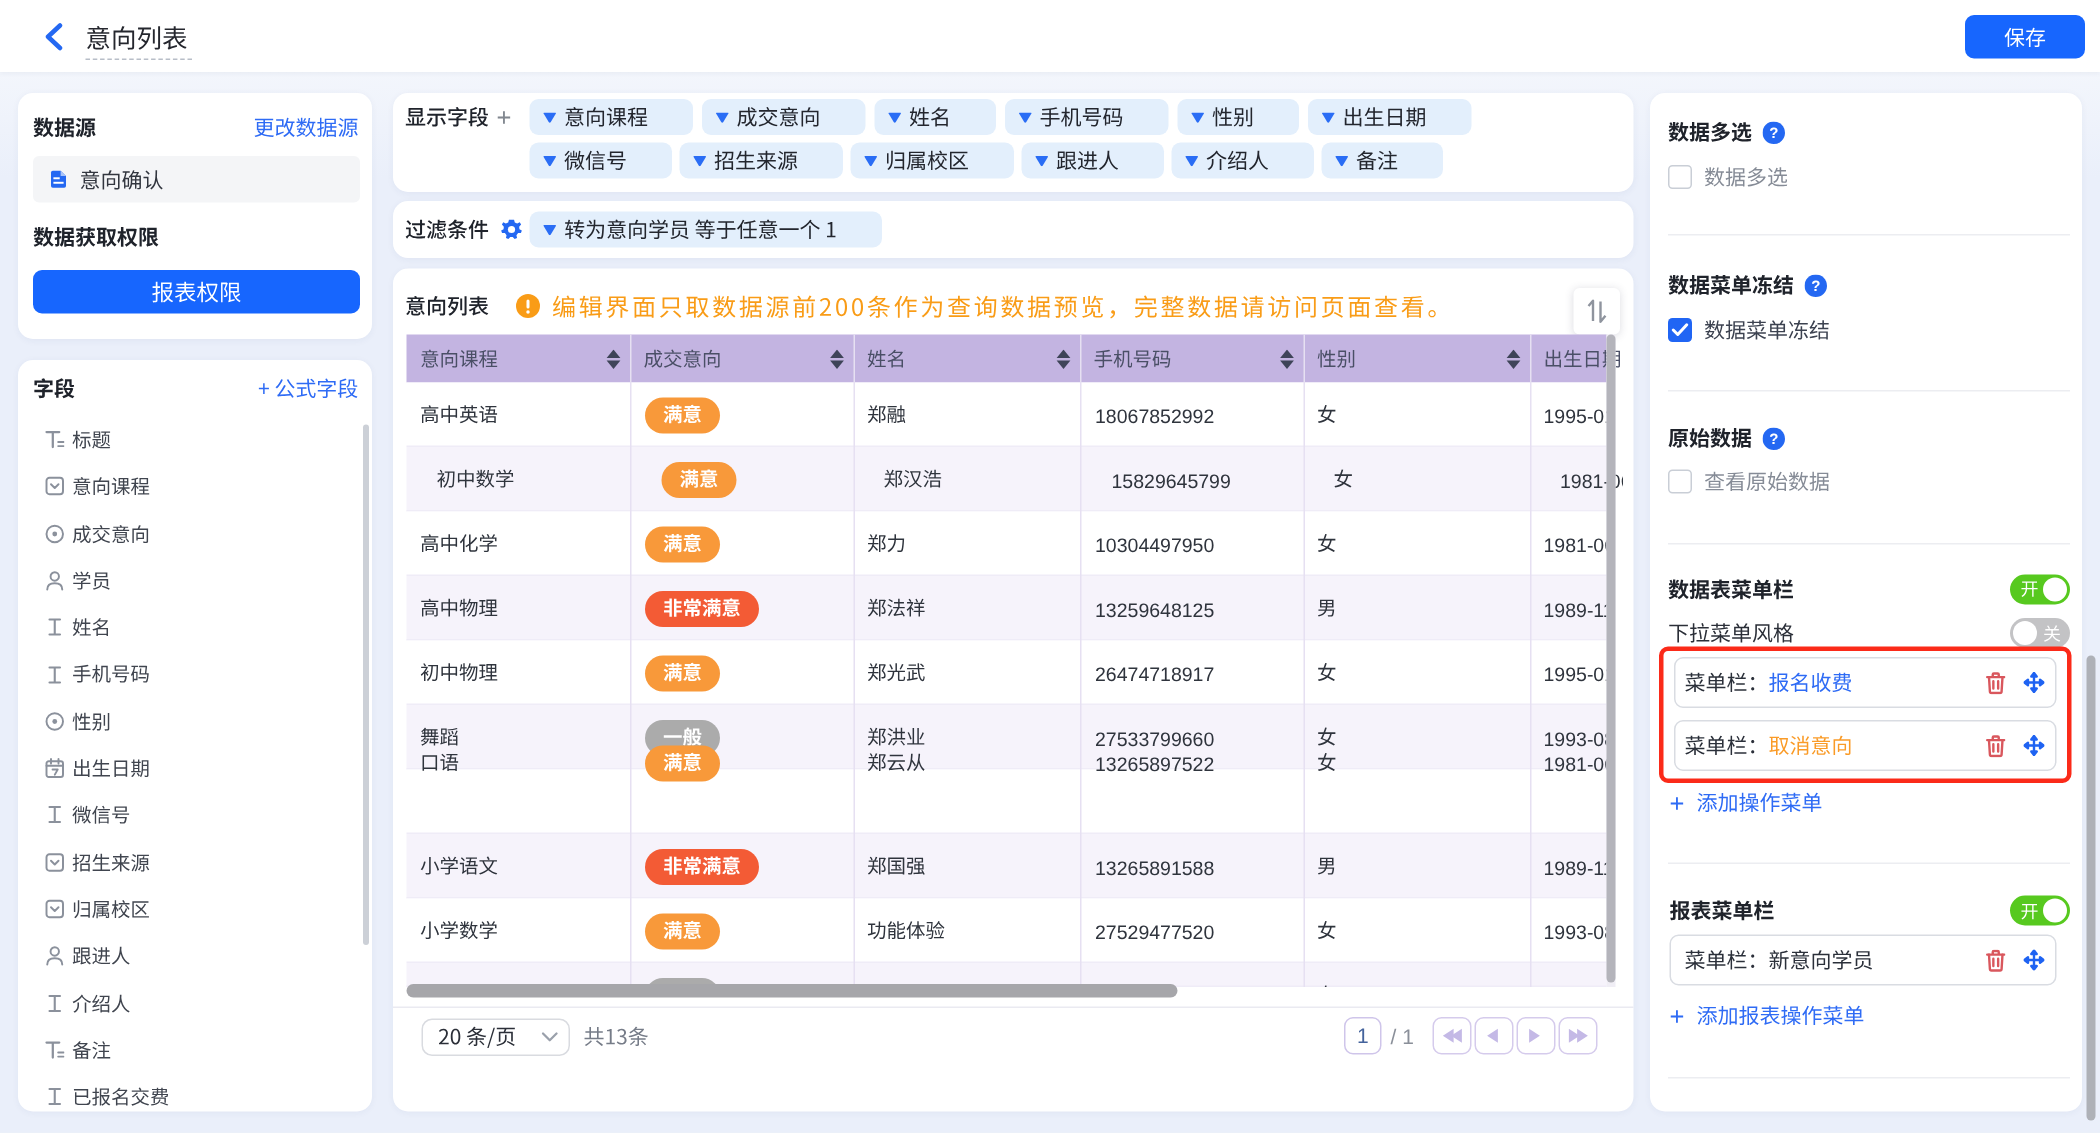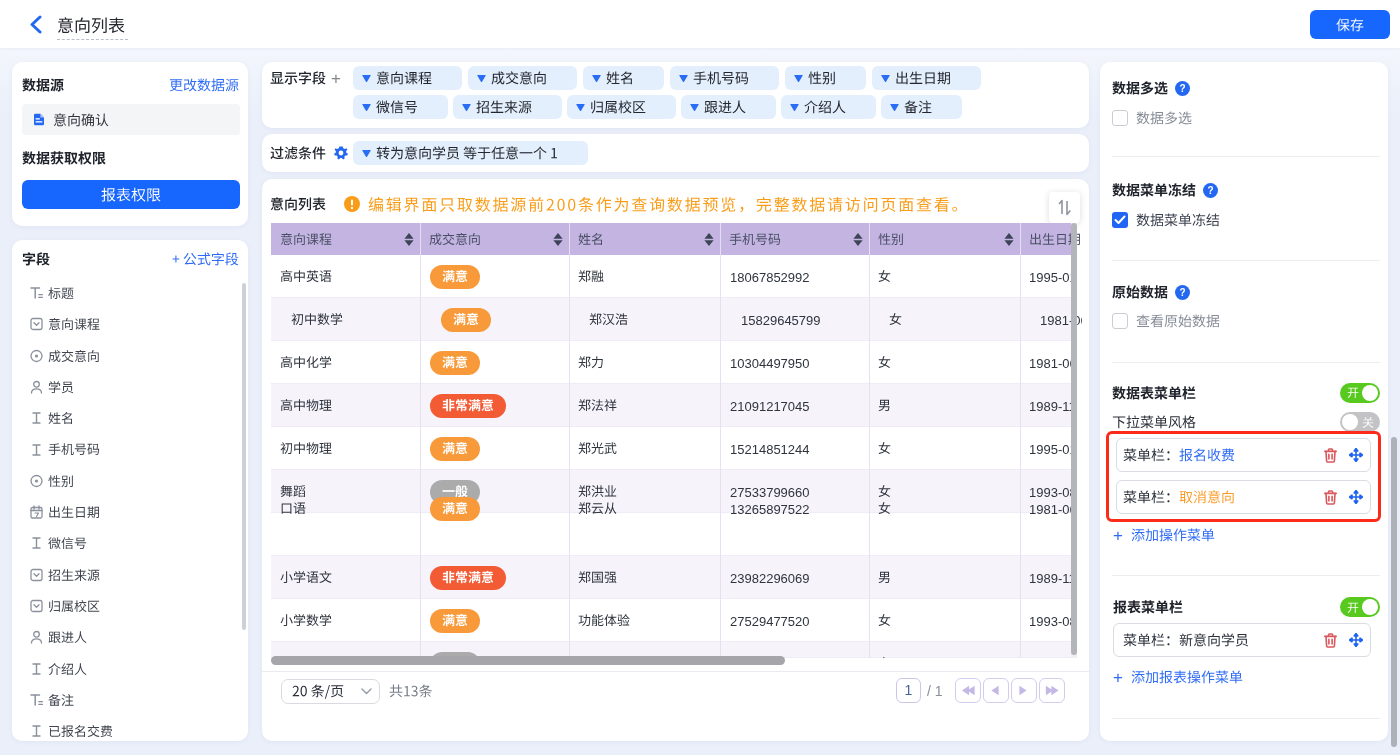--- a/index.html
+++ b/index.html
@@ -865,21 +865,21 @@
           <use href="#q117" x="3000"></use>
         </g>
       </svg></div>
     <div style="position:absolute;left:307.0px;top:11.4px;width:39.0px;height:19.2px"><svg width="39.0" height="19.2" viewBox="0 0 3000 1480">
         <g fill="#2f343d" transform="translate(0,1160) scale(1,-1)">
           <use href="#q118" x="0"></use>
           <use href="#q130" x="1000"></use>
           <use href="#q131" x="2000"></use>
         </g>
       </svg></div>
-    <div style="position:absolute;left:459px;top:14.5px;font:13px 'Liberation Sans',sans-serif;color:#2f343d">21091217045</div>
+    <div style="position:absolute;left:459px;top:14.5px;font:13px 'Liberation Sans',sans-serif;color:#2f343d">13259648125</div>
     <div style="position:absolute;left:607.0px;top:11.4px;width:13.0px;height:19.2px"><svg width="13.0" height="19.2" viewBox="0 0 1000 1480">
         <g fill="#2f343d" transform="translate(0,1160) scale(1,-1)">
           <use href="#q132" x="0"></use>
         </g>
       </svg></div>
     <div style="position:absolute;left:758px;top:14.5px;font:13px 'Liberation Sans',sans-serif;color:#2f343d;white-space:nowrap">1989-11-02</div>
   </div>
 <div style="position:absolute;left:271px;top:427px;width:800px;height:43px;background:#fff;border-bottom:1px solid #efecf7;box-sizing:border-box"></div>
 <div style="position:absolute;left:271px;top:427px;width:800px;height:43px;overflow:hidden">
     <div style="position:absolute;left:9.0px;top:11.4px;width:52.0px;height:19.2px"><svg width="52.0" height="19.2" viewBox="0 0 4000 1480">
@@ -897,21 +897,21 @@
           <use href="#q117" x="1000"></use>
         </g>
       </svg></div>
     <div style="position:absolute;left:307.0px;top:11.4px;width:39.0px;height:19.2px"><svg width="39.0" height="19.2" viewBox="0 0 3000 1480">
         <g fill="#2f343d" transform="translate(0,1160) scale(1,-1)">
           <use href="#q118" x="0"></use>
           <use href="#q133" x="1000"></use>
           <use href="#q134" x="2000"></use>
         </g>
       </svg></div>
-    <div style="position:absolute;left:459px;top:14.5px;font:13px 'Liberation Sans',sans-serif;color:#2f343d">15214851244</div>
+    <div style="position:absolute;left:459px;top:14.5px;font:13px 'Liberation Sans',sans-serif;color:#2f343d">26474718917</div>
     <div style="position:absolute;left:607.0px;top:11.4px;width:13.0px;height:19.2px"><svg width="13.0" height="19.2" viewBox="0 0 1000 1480">
         <g fill="#2f343d" transform="translate(0,1160) scale(1,-1)">
           <use href="#q120" x="0"></use>
         </g>
       </svg></div>
     <div style="position:absolute;left:758px;top:14.5px;font:13px 'Liberation Sans',sans-serif;color:#2f343d;white-space:nowrap">1995-01-12</div>
   </div>
 <div style="position:absolute;left:271px;top:470px;width:800px;height:43px;background:#f6f3fb;border-bottom:1px solid #efecf7;box-sizing:border-box"></div>
 <div style="position:absolute;left:271px;top:470px;width:800px;height:43px;overflow:hidden">
     <div style="position:absolute;left:9.0px;top:11.4px;width:26.0px;height:19.2px"><svg width="26.0" height="19.2" viewBox="0 0 2000 1480">
@@ -991,21 +991,21 @@
           <use href="#q117" x="3000"></use>
         </g>
       </svg></div>
     <div style="position:absolute;left:307.0px;top:11.4px;width:39.0px;height:19.2px"><svg width="39.0" height="19.2" viewBox="0 0 3000 1480">
         <g fill="#2f343d" transform="translate(0,1160) scale(1,-1)">
           <use href="#q118" x="0"></use>
           <use href="#q146" x="1000"></use>
           <use href="#q147" x="2000"></use>
         </g>
       </svg></div>
-    <div style="position:absolute;left:459px;top:14.5px;font:13px 'Liberation Sans',sans-serif;color:#2f343d">23982296069</div>
+    <div style="position:absolute;left:459px;top:14.5px;font:13px 'Liberation Sans',sans-serif;color:#2f343d">13265891588</div>
     <div style="position:absolute;left:607.0px;top:11.4px;width:13.0px;height:19.2px"><svg width="13.0" height="19.2" viewBox="0 0 1000 1480">
         <g fill="#2f343d" transform="translate(0,1160) scale(1,-1)">
           <use href="#q132" x="0"></use>
         </g>
       </svg></div>
     <div style="position:absolute;left:758px;top:14.5px;font:13px 'Liberation Sans',sans-serif;color:#2f343d;white-space:nowrap">1989-11-15</div>
   </div>
 <div style="position:absolute;left:271px;top:599px;width:800px;height:43px;background:#fff;border-bottom:1px solid #efecf7;box-sizing:border-box"></div>
 <div style="position:absolute;left:271px;top:599px;width:800px;height:43px;overflow:hidden">
     <div style="position:absolute;left:9.0px;top:11.4px;width:52.0px;height:19.2px"><svg width="52.0" height="19.2" viewBox="0 0 4000 1480">

